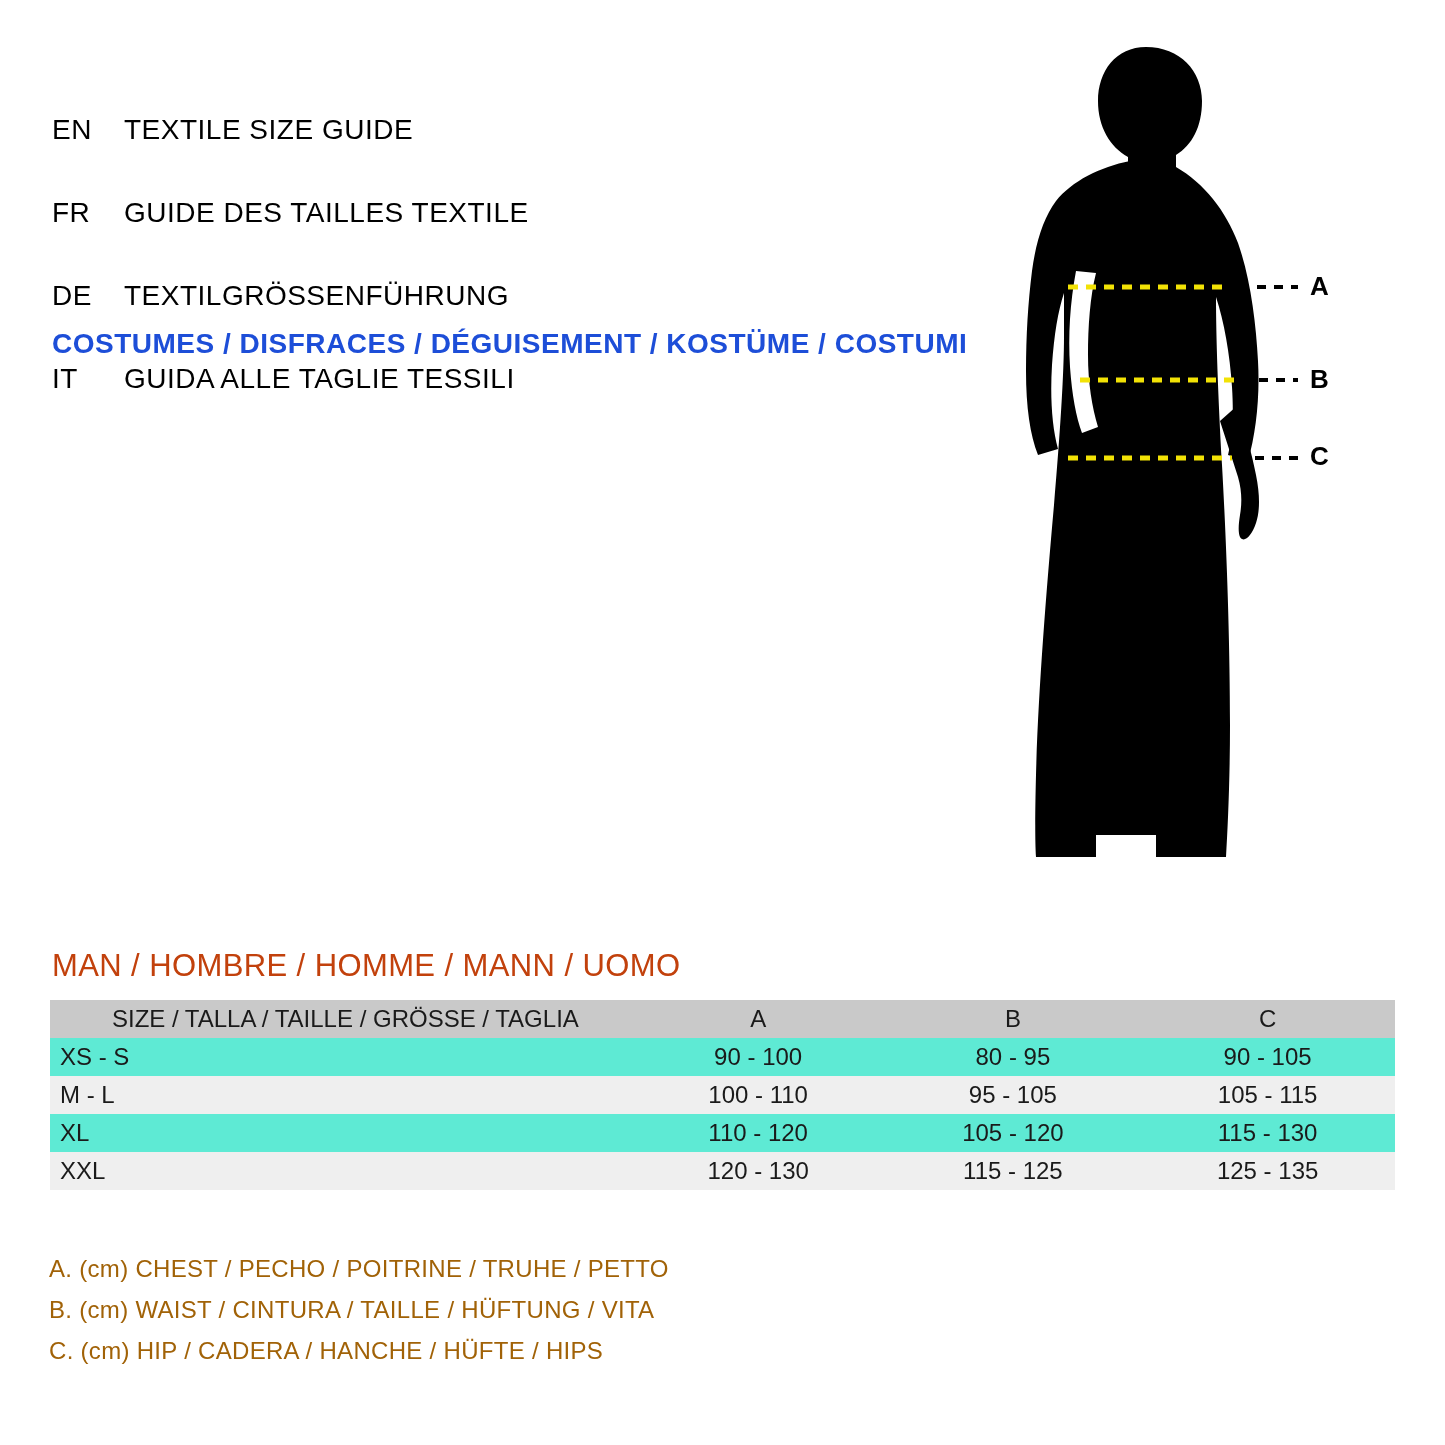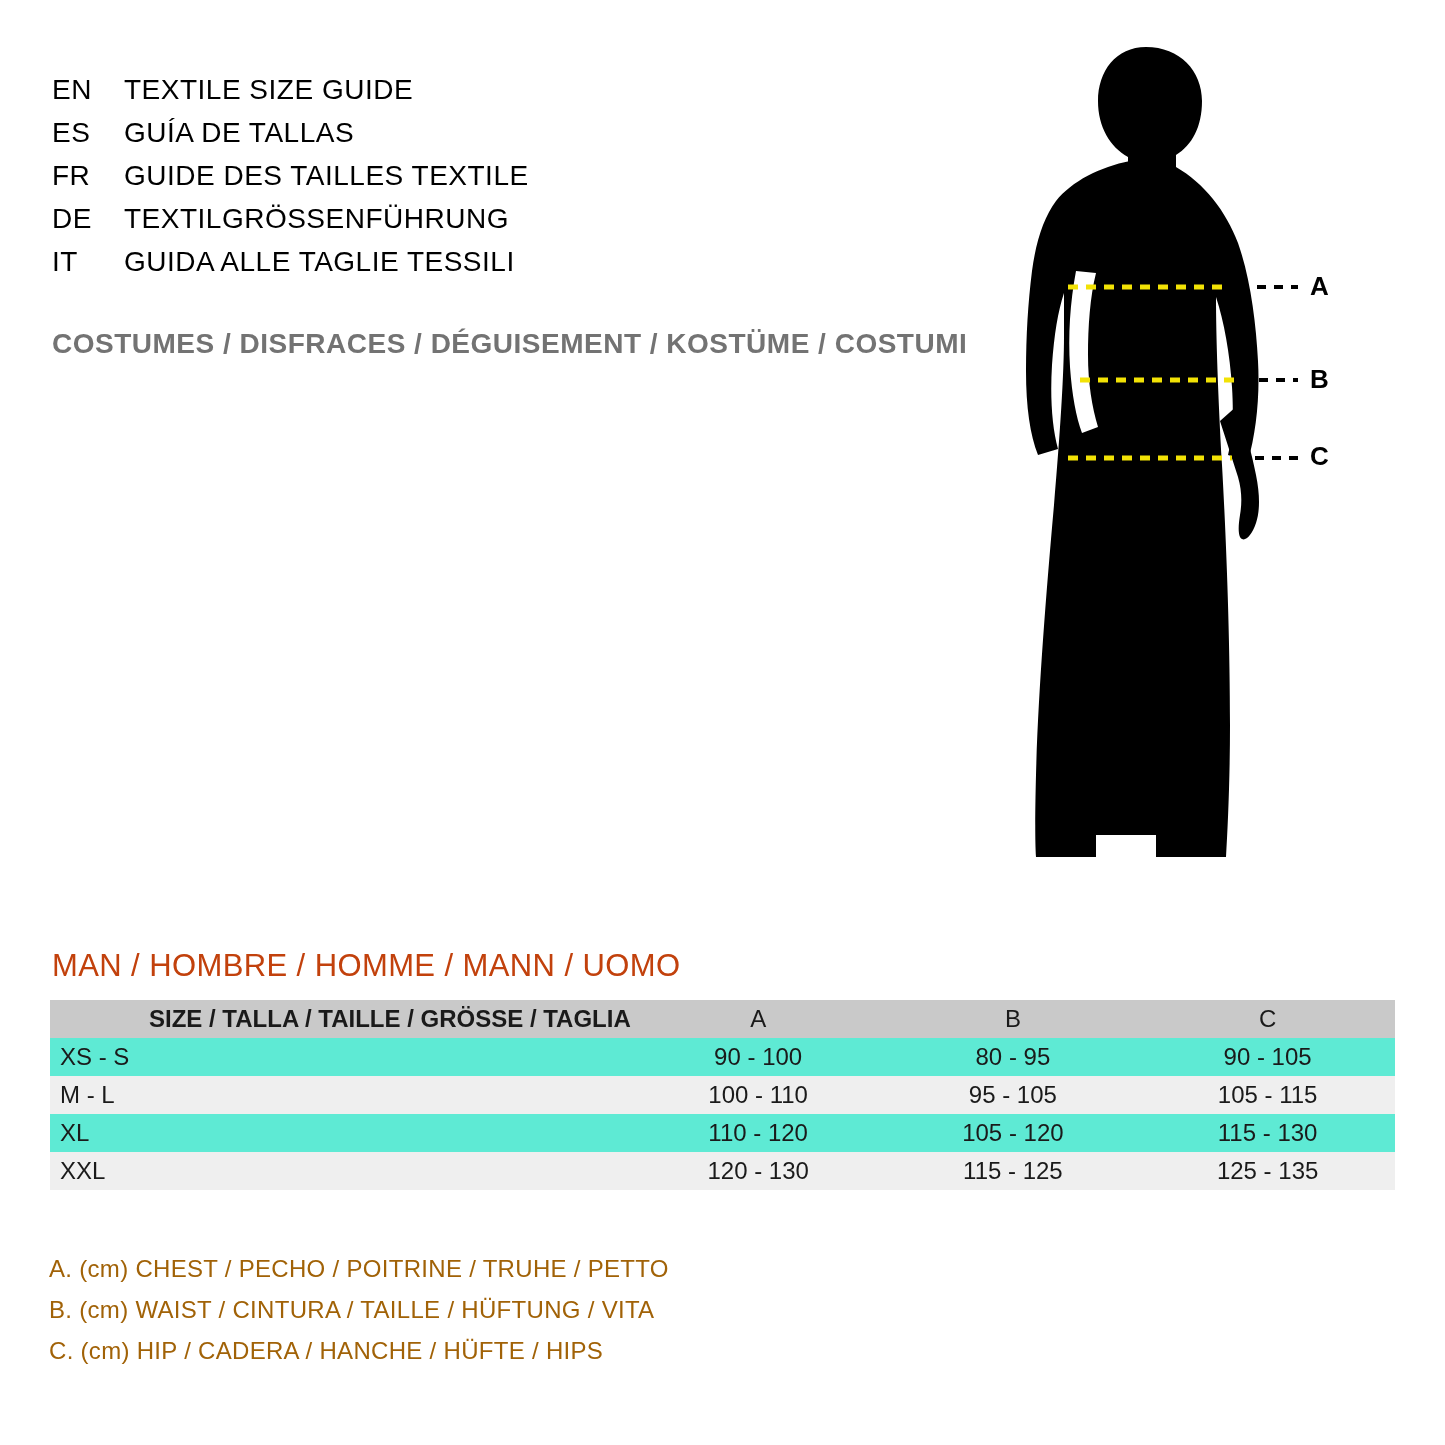--- a/index.html
+++ b/index.html
@@ -29,30 +29,31 @@
     letter-spacing: 0.5px;
     line-height: 43px;
     color: #000000;
   }
   .lang-code {
     width: 72px;
     flex: 0 0 72px;
   }
   .lang-text {
     white-space: nowrap;
+    margin-top: 40px;
   }
 
   .costumes-line {
     position: absolute;
     left: 52px;
     top: 328px;
     font-size: 28px;
     font-weight: bold;
     letter-spacing: 0.5px;
-    color: #737373;
+    color: #1d4ed8;
     white-space: nowrap;
   }
 
   
   .figure-wrap {
     position: absolute;
     left: 980px;
     top: 35px;
     width: 420px;
     height: 860px;
@@ -91,23 +92,22 @@
   table.size-table th,
   table.size-table td {
     padding: 0;
     height: 38px;
     font-weight: normal;
   }
   table.size-table thead tr {
     background: #c9c9c9;
   }
   table.size-table thead th.first {
-    text-align: right;
+    text-align: center;
     padding-left: 10px;
-    font-weight: bold;
   }
   table.size-table thead th.meas {
     text-align: center;
   }
   table.size-table tbody tr.odd { background: #5eead4; }
   table.size-table tbody tr.even { background: #efefef; border-radius: 7px; }
   table.size-table tbody td.sz {
     text-align: left;
     padding-left: 10px;
     width: 560px;
@@ -129,24 +129,20 @@
   }
   .legend div { white-space: nowrap; }
 </style>
 </head>
 <body>
 
 <div class="lang-block">
   <div class="lang-row">
     <span class="lang-code">EN</span>
     <span class="lang-text">TEXTILE SIZE GUIDE</span>
-  </div>
-  <div class="lang-row">
-    <span class="lang-code">ES</span>
-    <span class="lang-text">GUÍA DE TALLAS</span>
   </div>
   <div class="lang-row">
     <span class="lang-code">FR</span>
     <span class="lang-text">GUIDE DES TAILLES TEXTILE</span>
   </div>
   <div class="lang-row">
     <span class="lang-code">DE</span>
     <span class="lang-text">TEXTILGRÖSSENFÜHRUNG</span>
   </div>
   <div class="lang-row">

